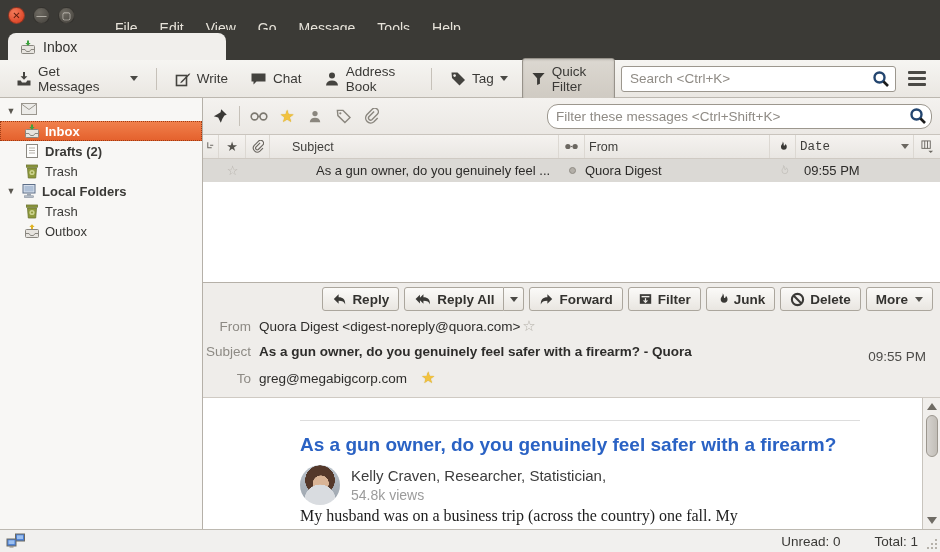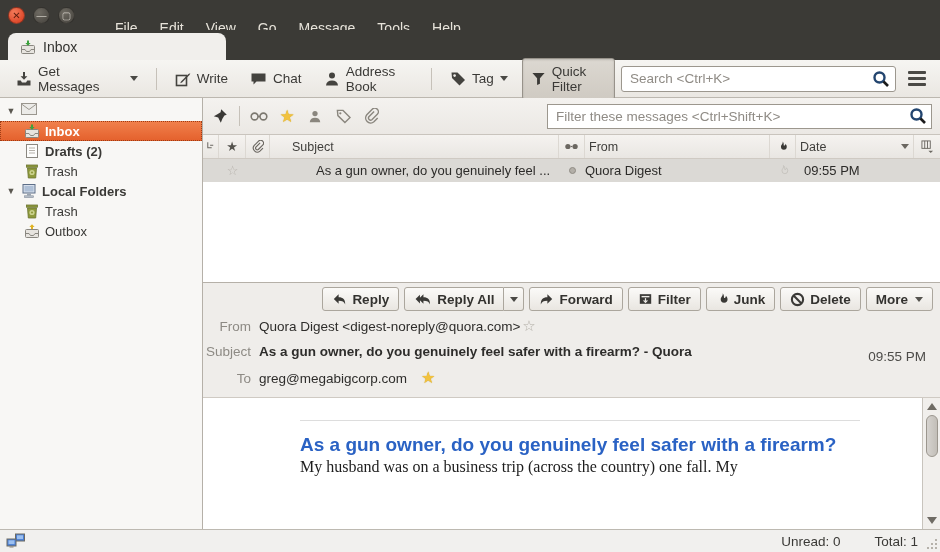--- a/index.html
+++ b/index.html
@@ -49,36 +49,36 @@
   .frow.sel { background:linear-gradient(#f1814d,#e4602c); color:#fff; font-weight:bold;
               outline:1px dotted #9e3c14; outline-offset:-1px; }
   .ficon { width:16px; height:16px; flex:none; display:inline-flex; }
   
   .rightcol { flex:1; display:flex; flex-direction:column; min-width:0; }
   .qfbar { height:37px; background:linear-gradient(#f4f2ef,#ebe8e4); border-bottom:1px solid #c9c4bd;
            display:flex; align-items:center; padding:0 8px; gap:10px; flex:none; }
   .qficon { display:inline-flex; width:18px; height:18px; align-items:center; justify-content:center; }
   .qf-sep { width:1px; height:20px; background:#c6c1b9; }
   .qf-search { position:relative; margin-left:auto; }
-  .qf-search input { width:385px; height:25px; border:1px solid #9c978e; border-radius:0; background:#fff;
+  .qf-search input { width:385px; height:25px; border:1px solid #9c978e; border-radius:11px; background:#fff;
                      padding:0 28px 0 8px; font-size:13.5px; color:#333; font-family:"Liberation Sans",sans-serif;margin-left:13px; }
   .qf-search input::placeholder { color:#8f8b85; }
   .qf-search .mag { position:absolute; right:5px; top:3px; }
   
   .listheader { height:24px; background:linear-gradient(#f5f3f0,#e9e6e2); border-bottom:1px solid #cfcac3;
                 display:flex; align-items:center; font-size:12.5px; color:#3f3e3b; flex:none; }
   .lh-col { display:flex; align-items:center; height:100%; padding:0 4px; border-right:1px solid #dcd8d2; }
   .lh-thread { width:16px; justify-content:center; }
   .lh-star { width:27px; justify-content:center; }
   .lh-clip { width:24px; justify-content:center; }
   .lh-subject { flex:1; padding-left:22px; }
   .lh-read { width:26px; justify-content:center; }
   .lh-from { width:185px; }
   .lh-junk { width:26px; justify-content:center; }
-  .lh-date { width:118px; justify-content:space-between; }
+  .lh-date { width:118px; justify-content:space-between;font-family:Liberation Mono, monospace; }
   .lh-picker { width:26px; justify-content:center; border-right:none; }
   .sort-caret { width:0; height:0; border-left:4px solid transparent; border-right:4px solid transparent; border-top:5px solid #6b6761; }
   
   .listbody { flex:1; background:#fff; overflow:hidden; min-height:0; }
   .msgrow { height:23px; display:flex; align-items:center; background:#dbd9d5; font-size:13px; color:#2c2b29; }
   .mr-thread { width:16px; }
   .mr-star { width:27px; text-align:center; color:#b8b4ae; font-size:13px; }
   .mr-clip { width:24px; }
   .mr-subject { flex:1; padding-left:46px; white-space:nowrap; overflow:hidden; }
   .mr-read { width:26px; display:flex; justify-content:center; }
@@ -520,20 +520,27 @@
             <span class="hlabel">To</span>
             <span class="hvalue">greg@megabigcorp.com</span>
             <span class="star-filled">★</span>
           </div>
         </div>
 
         <div class="bodywrap">
           <div class="bodyview">
             <hr class="q-hr">
             <div class="q-title">As a gun owner, do you genuinely feel safer with a firearm?</div>
+            <div class="q-authorrow">
+              <div class="avatar"></div>
+              <div>
+                <div class="q-author">Kelly Craven, Researcher, Statistician,</div>
+                <div class="q-views">54.8k views</div>
+              </div>
+            </div>
             <div class="q-para">My husband was on a business trip (across the country) one fall. My</div>
 
           </div>
           <div class="scrollbar">
             <span class="sb-arrow sb-up"></span>
             <span class="sb-thumb"></span>
             <span class="sb-arrow sb-down"></span>
           </div>
         </div>
       </div>

